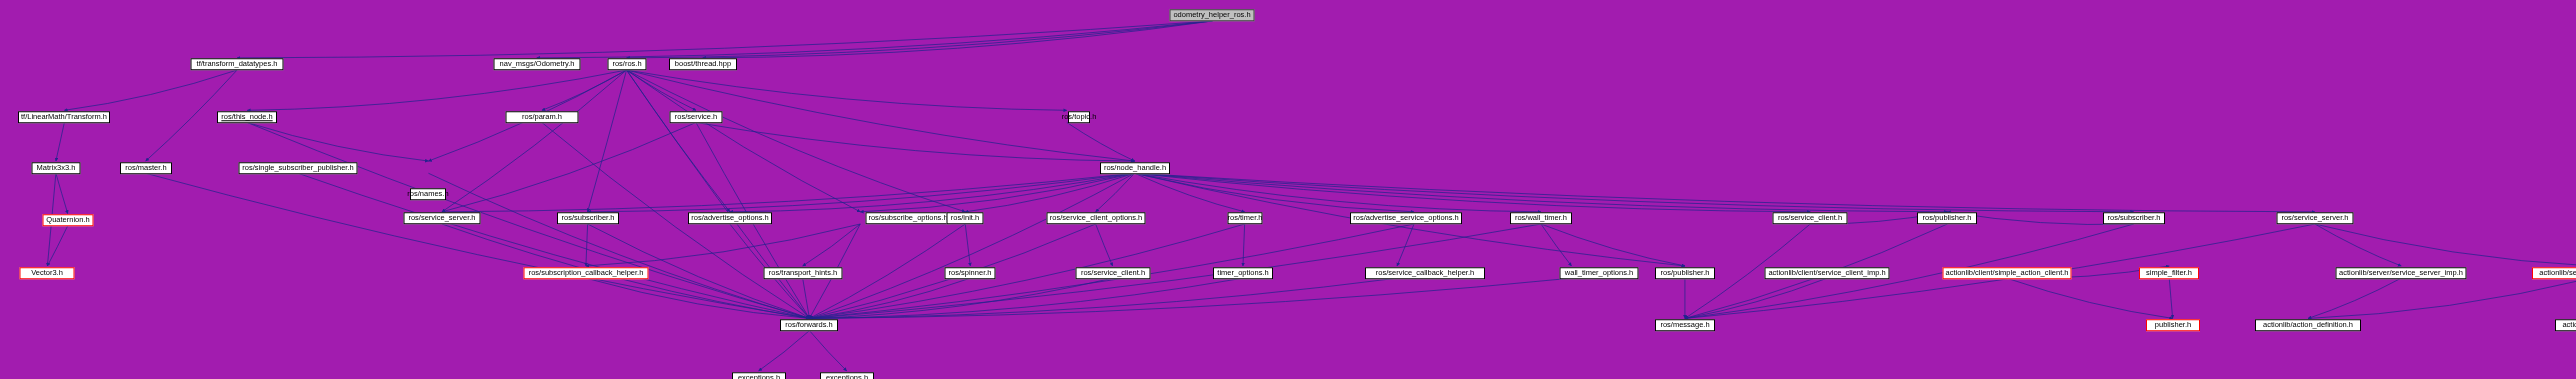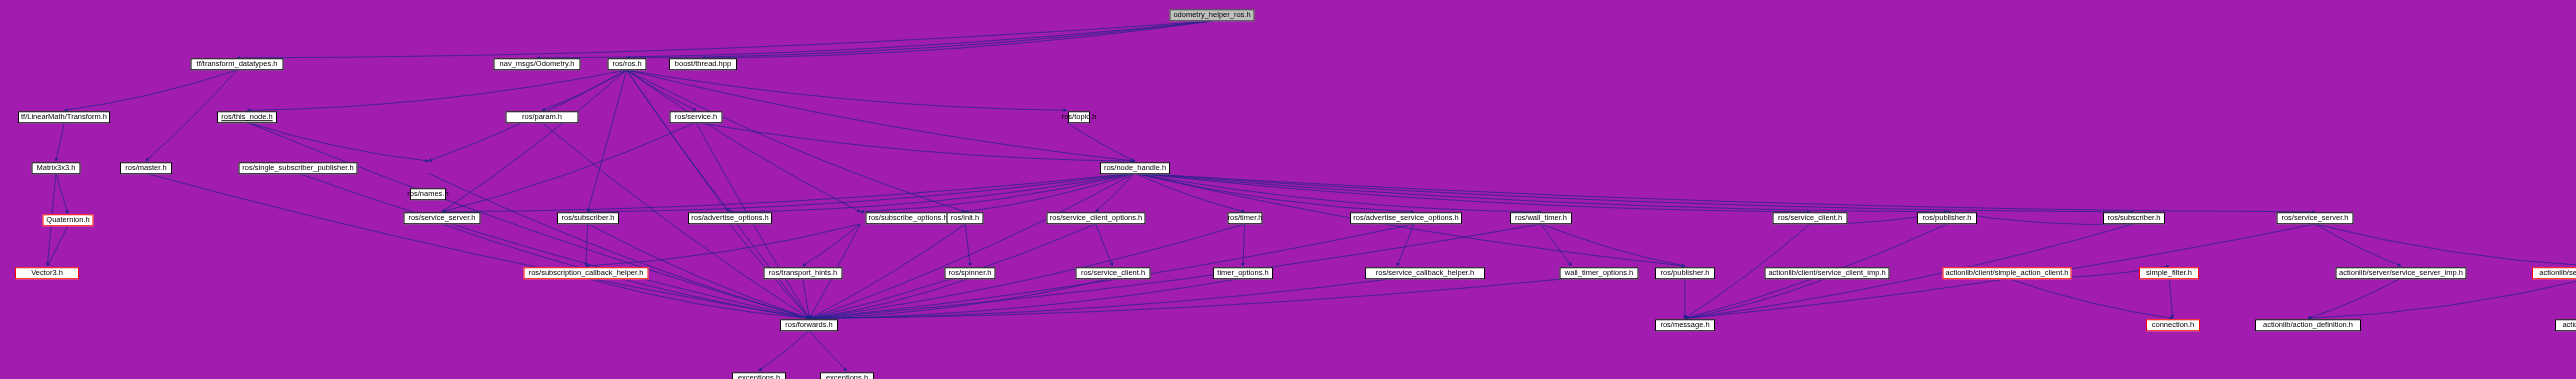--- a/index.html
+++ b/index.html
@@ -158,36 +158,36 @@
       <div class="node" style="left: 860px; top: 218px; width: 85px; margin-left: 48px;">ros/subscribe_options.h</div>
       <div class="node" style="left: 965px; top: 218px; width: 37px;">ros/init.h</div>
       <div class="node" style="left: 1096px; top: 218px; width: 99px;">ros/service_client_options.h</div>
       <div class="node" style="left: 1245px; top: 218px; width: 35px;">ros/timer.h</div>
       <div class="node" style="left: 1367px; top: 218px; width: 112px; margin-left: 39px;">ros/advertise_service_options.h</div>
       <div class="node" style="left: 1541px; top: 218px; width: 62px;">ros/wall_timer.h</div>
       <div class="node" style="left: 1810px; top: 218px; width: 75px;">ros/service_client.h</div>
       <div class="node" style="left: 1947px; top: 218px; width: 60px;">ros/publisher.h</div>
       <div class="node" style="left: 2134px; top: 218px; width: 62px;">ros/subscriber.h</div>
       <div class="node" style="left: 2315px; top: 218px; width: 77px;">ros/service_server.h</div>
-      <div class="node red" style="left: 47px; top: 273px; width: 64px;">Vector3.h</div>
+      <div class="node red" style="left: 47px; top: 273px; width: 55px;">Vector3.h</div>
       <div class="node red" style="left: 586px; top: 273px; width: 125px;">ros/subscription_callback_helper.h</div>
       <div class="node" style="left: 803px; top: 273px; width: 79px;">ros/transport_hints.h</div>
       <div class="node" style="left: 970px; top: 273px; width: 51px;">ros/spinner.h</div>
       <div class="node" style="left: 1113px; top: 273px; width: 75px;">ros/service_client.h</div>
       <div class="node" style="left: 1243px; top: 273px; width: 60px;">timer_options.h</div>
       <div class="node" style="left: 1397px; top: 273px; width: 120px; margin-left: 28px;">ros/service_callback_helper.h</div>
       <div class="node" style="left: 1571px; top: 273px; width: 79px; margin-left: 28px;">wall_timer_options.h</div>
       <div class="node" style="left: 1685px; top: 273px; width: 60px;">ros/publisher.h</div>
       <div class="node" style="left: 1827px; top: 273px; width: 125px;">actionlib/client/service_client_imp.h</div>
       <div class="node red" style="left: 2007px; top: 273px; width: 129px;">actionlib/client/simple_action_client.h</div>
       <div class="node red" style="left: 2169px; top: 273px; width: 60px;">simple_filter.h</div>
       <div class="node" style="left: 2401px; top: 273px; width: 131px;">actionlib/server/service_server_imp.h</div>
       <div class="node red" style="left: 2591px; top: 273px; width: 118px;">actionlib/server/action_server.h</div>
       <div class="node" style="left: 809px; top: 325px; width: 58px;">ros/forwards.h</div>
       <div class="node" style="left: 1685px; top: 325px; width: 60px;">ros/message.h</div>
-      <div class="node red" style="left: 2173px; top: 325px; width: 54px;">connection.h</div>
+      <div class="node red" style="left: 2173px; top: 325px; width: 54px;">publisher.h</div>
       <div class="node" style="left: 2308px; top: 325px; width: 106px;">actionlib/action_definition.h</div>
       <div class="node" style="left: 2610px; top: 325px; width: 110px;">actionlib/enclosure_deleter.h</div>
       <div class="node" style="left: 759px; top: 378px; width: 54px;">exceptions.h</div>
       <div class="node" style="left: 847px; top: 378px; width: 54px;">exceptions.h</div>
     </div>
 </div>
 
 
 </body></html>

